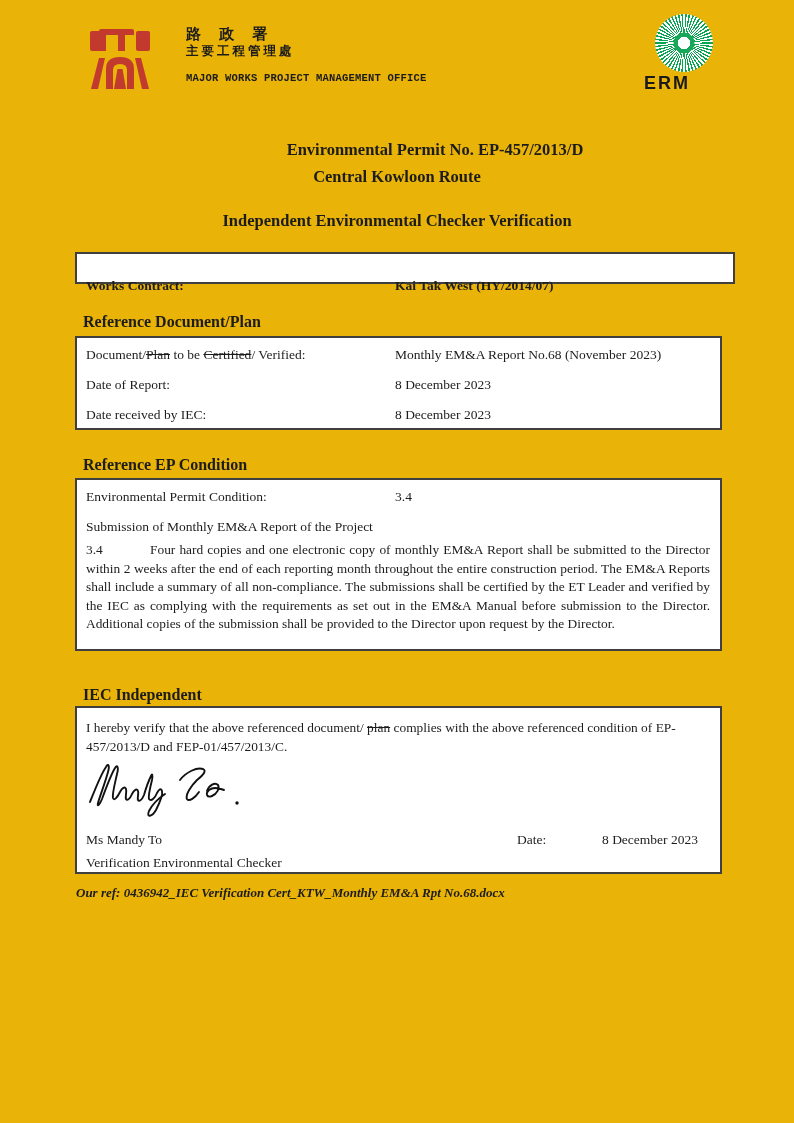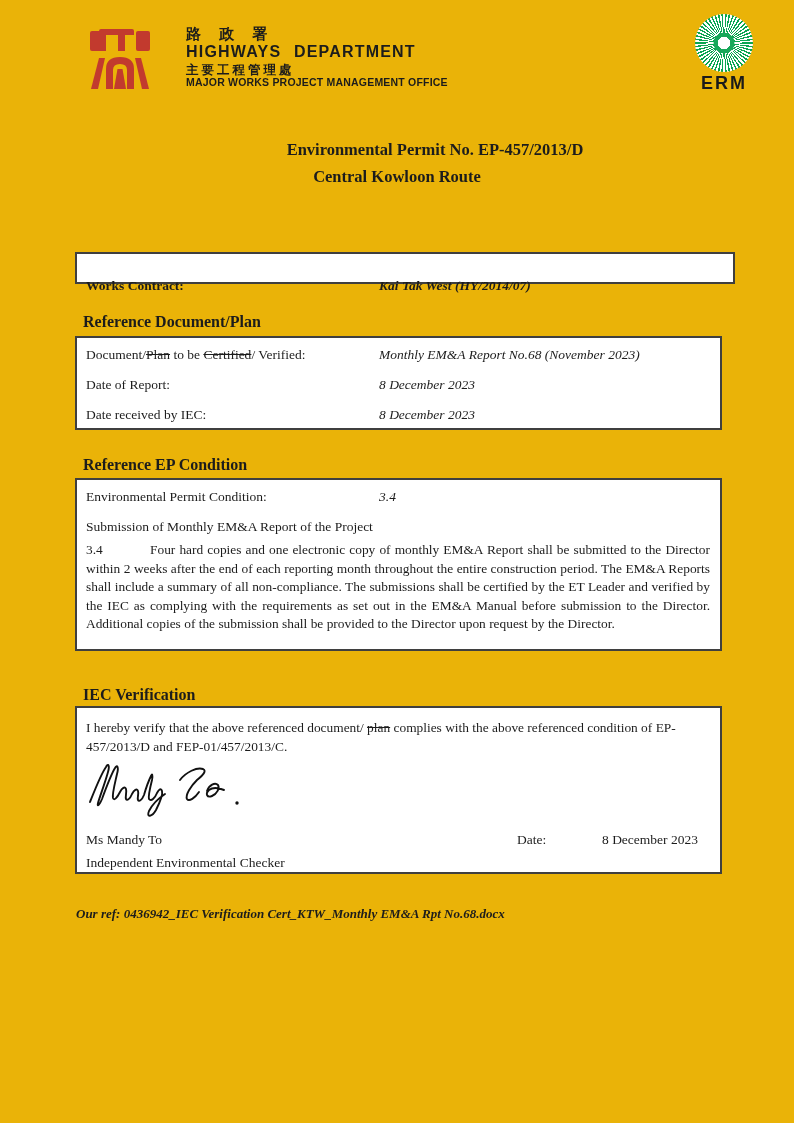--- a/index.html
+++ b/index.html
@@ -17,55 +17,55 @@
     font-family:"Liberation Serif","DejaVu Serif",serif;
     color:var(--ink);
     overflow:hidden;
   }
   
   .hd-logo{position:absolute;left:88px;top:27px;width:64px;height:62px;}
   .hd-text{position:absolute;left:186px;top:26px;line-height:1;}
   .hd-zh1{font-family:"Liberation Sans",sans-serif;font-size:15px;font-weight:bold;letter-spacing:7px;}
   .hd-en1{font-family:"Liberation Sans",sans-serif;font-size:16px;font-weight:bold;letter-spacing:1.2px;word-spacing:7px;margin-top:3px;}
   .hd-zh2{font-family:"Liberation Sans",sans-serif;font-size:12.5px;font-weight:bold;letter-spacing:3px;margin-top:4px;}
-  .hd-en2{font-family:Liberation Sans, sans-serif;font-size:10.5px;font-weight:bold;letter-spacing:0.2px;margin-top:0;}
-  .erm{position:absolute;left:684px;top:14px;width:80px;text-align:center;}
+  .hd-en2{font-family:Liberation Mono, monospace;font-size:10.5px;font-weight:bold;letter-spacing:0.2px;margin-top:15px;}
+  .erm{position:absolute;left:644px;top:14px;width:80px;}
   .erm-burst{
     width:58px;height:58px;margin:0 auto;border-radius:50%;
     background:
       radial-gradient(circle, #ffffff 0 15%, #18a85a 15% 25%, rgba(255,255,255,0) 26%),
       repeating-conic-gradient(from 2deg, var(--erm-green) 0deg 3.4deg, #ffffff 3.4deg 7.2deg);
   }
   .erm-label{font-family:"Liberation Sans",sans-serif;font-size:18px;letter-spacing:2px;color:#1a1a1a;margin-top:1px;font-weight:600;}
   
   .doc-title{position:absolute;left:0;width:100%;text-align:center;font-size:16.5px;font-weight:bold;}
   #title1{top:140px;padding-left:38px;} #title2{top:167px;} #title3{top:211px;}
   
   .box{position:absolute;left:75px;border:2px solid var(--border);box-sizing:border-box;background:#fff;font-size:13.5px;}
   .sec-heading{position:absolute;left:83px;font-size:16px;font-weight:bold;}
   .cell{position:absolute;white-space:nowrap;}
-  .lbl{left:9px;} .val{left:302px;font-style:italic;}
+  .lbl{left:9px;} .val{left:318px;}
   .b{font-weight:bold;margin-top:18px;}
   .strike{text-decoration:line-through;}
   #works-box{top:252px;width:660px;height:32px;}
   #works-box .cell{top:6px;}
   #refdoc-heading{top:313px;}
   #refdoc-box{top:336px;width:647px;height:94px;}
   #refep-heading{top:456px;}
   #refep-box{top:478px;width:647px;height:173px;}
   #refep-box .para{position:absolute;left:9px;right:10px;top:61px;text-align:justify;line-height:18.6px;font-size:13.4px;}
   .clause-no{display:inline-block;width:64px;}
   #iec-heading{top:686px;}
   #iec-box{top:706px;width:647px;height:168px;}
   #iec-box .statement{position:absolute;left:9px;right:8px;top:10px;line-height:19px;font-size:13.4px;}
   .signature{position:absolute;left:8px;top:50px;width:178px;height:60px;}
   .sig-stroke{fill:none;stroke:#111;stroke-width:1.9;stroke-linecap:round;stroke-linejoin:round;}
   #iec-name{top:124px;} #iec-date-label{left:440px;top:124px;} #iec-date-value{left:525px;top:124px;}
   #iec-role{top:147px;}
-  #our-ref{position:absolute;left:76px;top:885px;font-size:13px;font-style:italic;font-weight:600;margin-top:21px;}
+  #our-ref{position:absolute;left:76px;top:885px;font-size:13px;font-style:italic;font-weight:600;}
 </style>
 </head>
 <body>
 
 <div class="page">
 
   <div class="hd-logo">
     <svg viewBox="0 0 64 62" width="64" height="62" aria-hidden="true">
       <g fill="var(--hd-red)">
         <rect x="2" y="4" width="14" height="20" rx="2"></rect>
@@ -73,31 +73,31 @@
         <path d="M20 2 h24 a2 2 0 0 1 2 2 v4 h-9 v16 h-7 v-16 h-12 v16 h-7 v-16 h0 v-4 a2 2 0 0 1 2-2 z" transform="translate(0,0)"></path>
         <polygon points="3,62 11,31 17,31 10,62"></polygon>
         <polygon points="47,31 53,31 61,62 54,62"></polygon>
         <path d="M18 62 L18 42 Q18 30 32 30 Q46 30 46 42 L46 62 L39 62 L39 43 Q39 37 32 37 Q25 37 25 43 L25 62 Z"></path>
         <polygon points="26,62 29.5,42 34.5,42 38,62"></polygon>
       </g>
     </svg>
   </div>
   <div class="hd-text">
     <div class="hd-zh1">路 政 署</div>
-    <div class="hd-en1">HIGHWAYS DEPARTMENT</div>
     <div class="hd-zh2">主要工程管理處</div>
     <div class="hd-en2">MAJOR WORKS PROJECT MANAGEMENT OFFICE</div>
   </div>
   <div class="erm">
     <div class="erm-burst"></div>
     <div class="erm-label">ERM</div>
   </div>
 
   <div class="doc-title" id="title1">Environmental Permit No. EP-457/2013/D</div>
   <div class="doc-title" id="title2">Central Kowloon Route</div>
+  <div class="doc-title" id="title3">Independent Environmental Checker Verification</div>
 
   <div class="box" id="works-box">
     <span class="cell lbl b">Works Contract:</span>
     <span class="cell val b">Kai Tak West (HY/2014/07)</span>
   </div>
 
   <div class="sec-heading" id="refdoc-heading">Reference Document/Plan</div>
   <div class="box" id="refdoc-box">
     <span class="cell lbl" style="top:9px;"><span>Document/</span><span class="strike">Plan</span><span> to be </span><span class="strike">Certified</span><span>/ Verified:</span></span>
     <span class="cell val" style="top:9px;">Monthly EM&amp;A Report No.68 (November 2023)</span>
@@ -110,30 +110,30 @@
   <div class="sec-heading" id="refep-heading">Reference EP Condition</div>
   <div class="box" id="refep-box">
     <span class="cell lbl" style="top:9px;">Environmental Permit Condition:</span>
     <span class="cell val" style="top:9px;">3.4</span>
     <span class="cell lbl" style="top:39px;">Submission of Monthly EM&amp;A Report of the Project</span>
     <div class="para">
       <span class="clause-no">3.4</span><span>Four hard copies and one electronic copy of monthly EM&amp;A Report shall be submitted to the Director within 2 weeks after the end of each reporting month throughout the entire construction period. The EM&amp;A Reports shall include a summary of all non-compliance. The submissions shall be certified by the ET Leader and verified by the IEC as complying with the requirements as set out in the EM&amp;A Manual before submission to the Director. Additional copies of the submission shall be provided to the Director upon request by the Director.</span>
     </div>
   </div>
 
-  <div class="sec-heading" id="iec-heading">IEC Verification</div>
+  <div class="sec-heading" id="iec-heading">IEC Independent</div>
   <div class="box" id="iec-box">
     <div class="statement"><span>I hereby verify that the above referenced document/ </span><span class="strike">plan</span><span> complies with the above referenced condition of EP-457/2013/D and FEP-01/457/2013/C.</span></div>
     <svg class="signature" viewBox="0 0 178 60" aria-hidden="true">
       <path class="sig-stroke" d="M5 44 C9 34 16 16 21 9 C23 5 25 7 23 14 C20 25 15 38 13 45 C12 49 14 48 17 41 C21 30 27 15 30 10 C32 6 34 9 32 16 C30 25 27 36 28 40 C29 43 32 40 35 34 C37 30 40 28 41 31 C42 34 40 39 41 41 C42 43 45 41 47 36 C49 32 52 30 53 33 C54 36 52 40 53 42 C54 44 57 42 59 37 C61 30 64 22 66 18 C67 15 68 17 67 22 C65 30 63 38 64 41 C66 44 70 40 72 35 C74 31 76 30 77 33 C78 36 75 44 71 52 C67 59 61 60 64 53 C67 47 74 40 80 36"></path>
       <path class="sig-stroke" d="M95 22 C101 14 112 9 118 11 C122 13 118 17 112 22 C106 28 100 37 102 41 C104 44 110 40 114 34"></path>
       <path class="sig-stroke" d="M122 33 C124 27 130 24 133 27 C135 30 132 36 127 38 C122 40 120 36 124 32 C128 29 134 30 139 32"></path>
       <circle cx="152" cy="45" r="1.7" fill="#111"></circle>
     </svg>
     <span class="cell lbl" id="iec-name">Ms Mandy To</span>
     <span class="cell" id="iec-date-label">Date:</span>
     <span class="cell" id="iec-date-value">8 December 2023</span>
-    <span class="cell lbl" id="iec-role">Independent Environmental Checker</span>
+    <span class="cell lbl" id="iec-role">Verification Environmental Checker</span>
   </div>
 
   <div id="our-ref">Our ref: 0436942_IEC Verification Cert_KTW_Monthly EM&amp;A Rpt No.68.docx</div>
 
 </div>
 
 </body></html>

